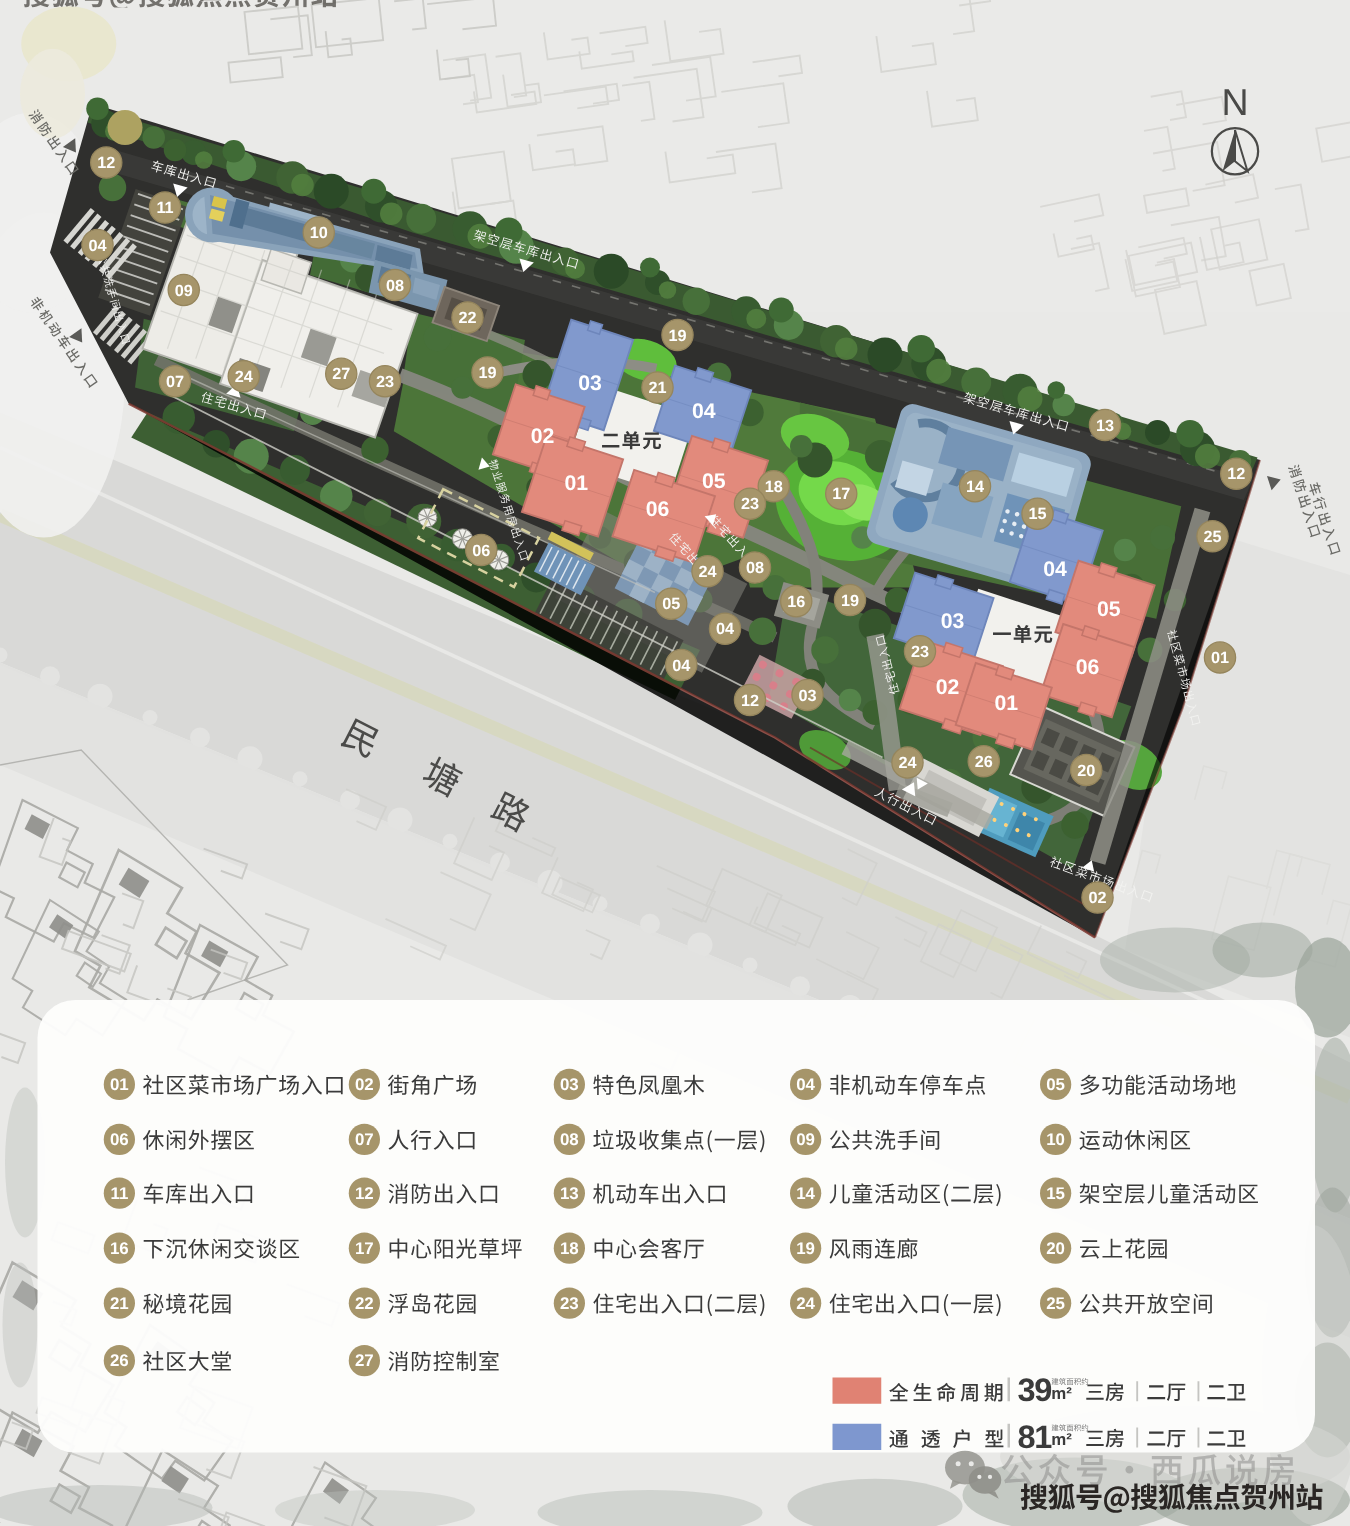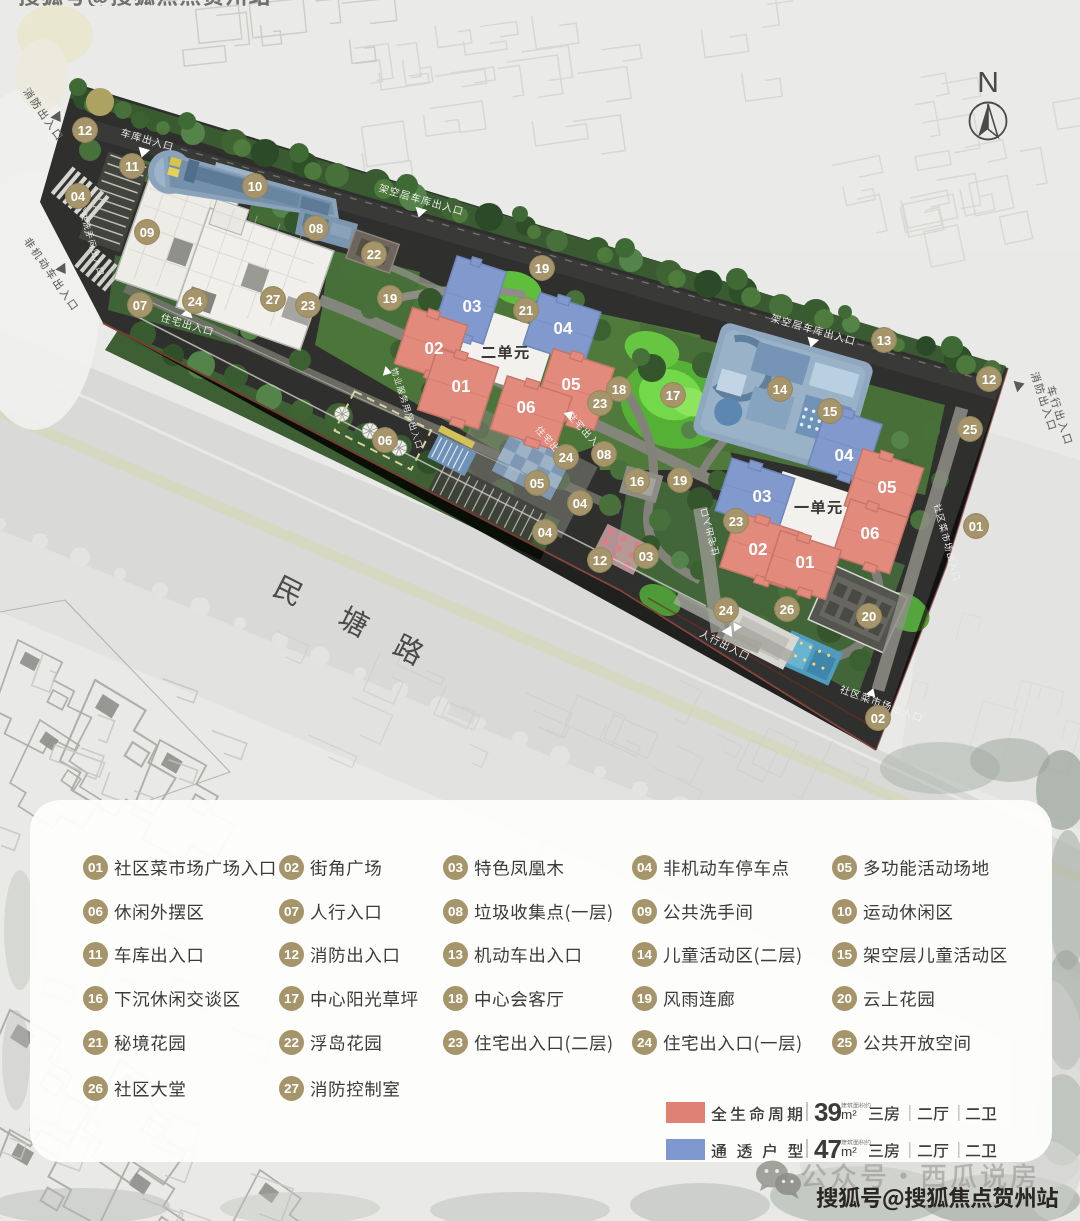--- a/index.html
+++ b/index.html
@@ -7,21 +7,21 @@
   background:#e9e9e7;font-family:"Liberation Sans",sans-serif;}
 #bg{position:absolute;left:0;top:0;width:1080px;height:1221px;}
 #panel{position:absolute;left:30px;top:800px;width:1022px;height:362px;
   background:rgba(253,253,252,0.96);border-radius:30px;}
 .li{position:absolute;height:26px;display:flex;align-items:center;}
 .c{width:25px;height:25px;border-radius:50%;background:#a6956a;color:#fff;
   font-size:13.5px;font-weight:bold;display:flex;align-items:center;
   justify-content:center;flex:none;}
 .sw{position:absolute;width:39px;height:21px;}
 .num{position:absolute;font-size:26px;color:#3b3b3b;font-weight:bold;line-height:26px;letter-spacing:-1px;}
-.m2{position:absolute;font-size:13.5px;color:#3b3b3b;font-weight:normal;line-height:13px;}
+.m2{position:absolute;font-size:13.5px;color:#3b3b3b;font-weight:bold;line-height:13px;}
 </style>
 </head>
 <body>
 <svg id="bg" viewBox="0 0 1080 1221">
 <defs>
       <path id="q0" d="M138 712V580H864V712ZM54 131V-6H947V131Z"></path>
       <path id="q1" d="M254 422H436V353H254ZM560 422H750V353H560ZM254 581H436V513H254ZM560 581H750V513H560ZM682 842C662 792 628 728 595 679H380L424 700C404 742 358 802 320 846L216 799C245 764 277 717 298 679H137V255H436V189H48V78H436V-87H560V78H955V189H560V255H874V679H731C758 716 788 760 816 803Z"></path>
       <path id="q2" d="M144 779V664H858V779ZM53 507V391H280C268 225 240 88 31 10C58 -12 91 -57 104 -87C346 11 392 182 409 391H561V83C561 -34 590 -72 703 -72C726 -72 801 -72 825 -72C927 -72 957 -20 969 160C936 168 884 189 858 210C853 65 848 40 814 40C795 40 737 40 723 40C690 40 685 46 685 84V391H950V507Z"></path>
       <path id="q3" d="M38 455V324H964V455Z"></path>
       <path id="q4" d="M168 321C178 330 216 336 276 336H507V184H61V110H507V-80H586V110H942V184H586V336H858V407H586V560H507V407H250C292 470 336 543 376 622H924V695H412C432 737 451 779 468 822L383 845C366 795 345 743 323 695H77V622H289C255 554 225 500 210 478C182 434 162 404 140 398C150 377 164 338 168 321Z"></path>
@@ -1581,21 +1581,21 @@
 <div class="sw" style="left:666px;top:1139px;background:#7e97cf;"></div>
 <svg style="position:absolute;left:711px;top:1137px;" width="100" height="26" viewBox="0 0 100 26">
     <g fill="#3b3b3b">
       <use href="#q127" transform="translate(0.0,20.0) scale(0.0160,-0.0160)"></use>
       <use href="#q128" transform="translate(25.5,20.0) scale(0.0160,-0.0160)"></use>
       <use href="#q129" transform="translate(51.0,20.0) scale(0.0160,-0.0160)"></use>
       <use href="#q130" transform="translate(76.5,20.0) scale(0.0160,-0.0160)"></use>
     </g>
   </svg>
 <div style="position:absolute;left:806px;top:1139px;width:1.5px;height:19px;background:#c5c5c2;"></div>
-<div class="num" style="left:814px;top:1136px;">47</div>
+<div class="num" style="left:814px;top:1136px;">81</div>
 <svg style="position:absolute;left:841px;top:1138px;" width="30" height="8" viewBox="0 0 30 8">
     <g fill="#777">
       <use href="#q117" transform="translate(0.0,6.5) scale(0.0060,-0.0060)"></use>
       <use href="#q118" transform="translate(6.0,6.5) scale(0.0060,-0.0060)"></use>
       <use href="#q119" transform="translate(12.0,6.5) scale(0.0060,-0.0060)"></use>
       <use href="#q120" transform="translate(18.0,6.5) scale(0.0060,-0.0060)"></use>
       <use href="#q121" transform="translate(24.0,6.5) scale(0.0060,-0.0060)"></use>
     </g>
   </svg>
 <div class="m2" style="left:841px;top:1145px;">m²</div>

